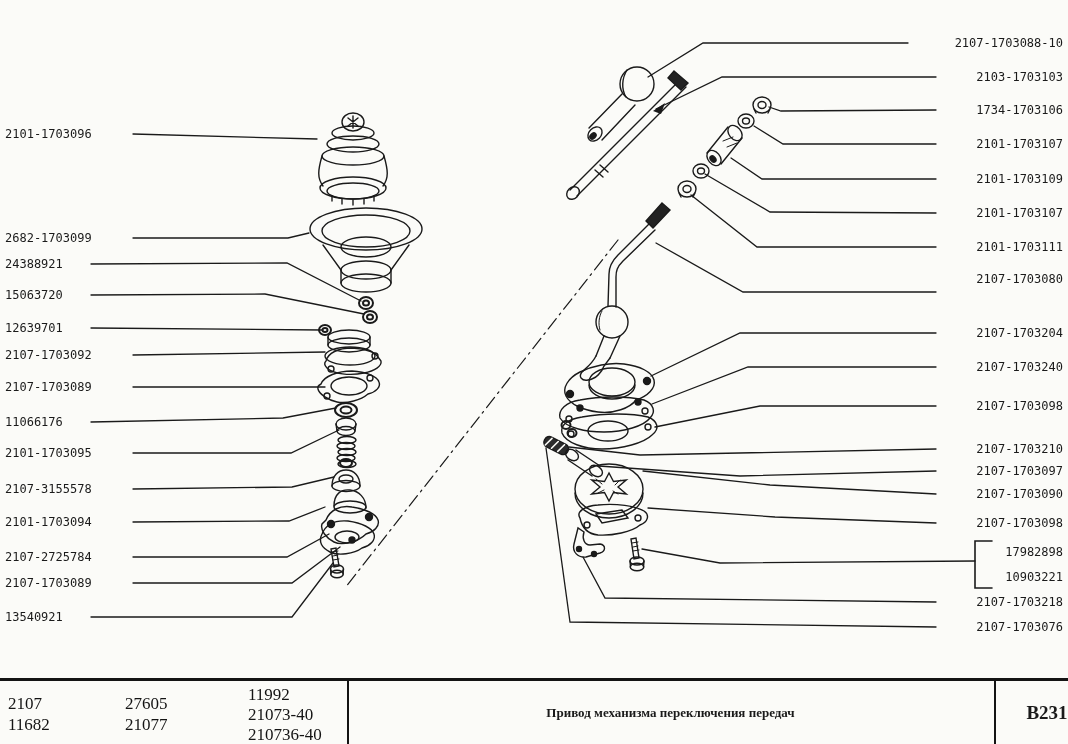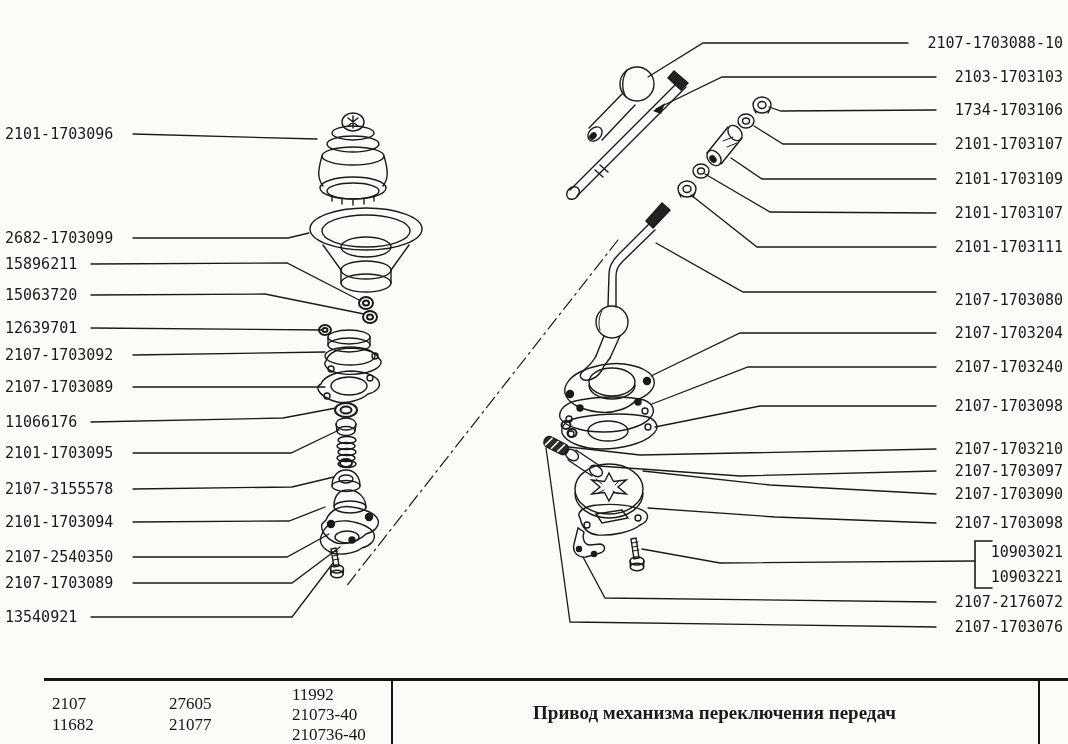--- a/index.html
+++ b/index.html
@@ -1,27 +1,27 @@
 <!DOCTYPE html>
 <html><head>
 <meta charset="utf-8">
 <style>
   html,body{margin:0;padding:0;background:#e8e8e4;}
   #page{position:relative;width:1068px;height:744px;background:#fbfbf8;overflow:hidden;
         font-family:"DejaVu Sans Mono", monospace;color:#1a1a1a;}
   svg{position:absolute;left:0;top:0;}
-  .lbl{position:absolute;font-size:15px;line-height:22px;height:22px;letter-spacing:0px;
+  .lbl{position:absolute;font-size:12px;line-height:22px;height:22px;letter-spacing:0px;
        white-space:nowrap;color:#1a1a1a;}
   .lbl.right{text-align:right;}
   #footer{position:absolute;left:0;right:0;bottom:0;top:678px;border-top:3px solid #141414;
-          font-family:"Liberation Serif", serif;margin-left:44px;}
+          font-family:"Liberation Serif", serif;}
   .vdiv{position:absolute;top:0;bottom:0;width:2px;background:#141414;}
   .fcell{position:absolute;font-size:17px;line-height:21px;color:#141414;}
   #ftitle{position:absolute;left:347px;width:647px;top:0;bottom:0;display:flex;
-          align-items:center;justify-content:center;font-weight:bold;font-size:19px;}
+          align-items:center;justify-content:center;font-weight:bold;font-size:13px;}
   #fcode{position:absolute;left:994px;width:74px;top:0;bottom:0;display:flex;
          align-items:center;justify-content:center;font-weight:bold;font-size:19px;padding-left:16px;}
 </style>
 </head>
 <body>
 
 <div id="page">
 
 <svg width="1068" height="744" viewBox="0 0 1068 744">
   <g fill="none" stroke="#1a1a1a" stroke-width="1.4" stroke-linecap="round">
@@ -286,51 +286,51 @@
       <ellipse cx="637" cy="561" rx="7" ry="4"></ellipse>
       <path d="M630,561 L630.5,567 M644,561 L643.5,567"></path>
       <ellipse cx="637" cy="567" rx="6.8" ry="3.8"></ellipse>
     </g>
 
   </g>
 </svg>
 
 <div class="lbl" style="left:5px;top:123px">2101-1703096</div>
 <div class="lbl" style="left:5px;top:227px">2682-1703099</div>
-<div class="lbl" style="left:5px;top:253px">15896211</div>
+<div class="lbl" style="left:5px;top:253px">24388921</div>
 <div class="lbl" style="left:5px;top:284px">15063720</div>
 <div class="lbl" style="left:5px;top:317px">12639701</div>
 <div class="lbl" style="left:5px;top:344px">2107-1703092</div>
 <div class="lbl" style="left:5px;top:376px">2107-1703089</div>
 <div class="lbl" style="left:5px;top:411px">11066176</div>
 <div class="lbl" style="left:5px;top:442px">2101-1703095</div>
 <div class="lbl" style="left:5px;top:478px">2107-3155578</div>
 <div class="lbl" style="left:5px;top:511px">2101-1703094</div>
-<div class="lbl" style="left:5px;top:546px">2107-2540350</div>
+<div class="lbl" style="left:5px;top:546px">2107-2725784</div>
 <div class="lbl" style="left:5px;top:572px">2107-1703089</div>
 <div class="lbl" style="left:5px;top:606px">13540921</div>
 
 <div class="lbl right" style="right:5px;top:32px">2107-1703088-10</div>
 <div class="lbl right" style="right:5px;top:66px">2103-1703103</div>
 <div class="lbl right" style="right:5px;top:99px">1734-1703106</div>
 <div class="lbl right" style="right:5px;top:133px">2101-1703107</div>
 <div class="lbl right" style="right:5px;top:168px">2101-1703109</div>
 <div class="lbl right" style="right:5px;top:202px">2101-1703107</div>
 <div class="lbl right" style="right:5px;top:236px">2101-1703111</div>
-<div class="lbl right" style="right:5px;top:289px">2107-1703080</div>
+<div class="lbl right" style="right:5px;top:268px">2107-1703080</div>
 <div class="lbl right" style="right:5px;top:322px">2107-1703204</div>
 <div class="lbl right" style="right:5px;top:356px">2107-1703240</div>
 <div class="lbl right" style="right:5px;top:395px">2107-1703098</div>
 <div class="lbl right" style="right:5px;top:438px">2107-1703210</div>
 <div class="lbl right" style="right:5px;top:460px">2107-1703097</div>
 <div class="lbl right" style="right:5px;top:483px">2107-1703090</div>
 <div class="lbl right" style="right:5px;top:512px">2107-1703098</div>
-<div class="lbl right" style="right:5px;top:541px">10903021</div>
+<div class="lbl right" style="right:5px;top:541px">17982898</div>
 <div class="lbl right" style="right:5px;top:566px">10903221</div>
-<div class="lbl right" style="right:5px;top:591px">2107-2176072</div>
+<div class="lbl right" style="right:5px;top:591px">2107-1703218</div>
 <div class="lbl right" style="right:5px;top:616px">2107-1703076</div>
 
 <div id="footer">
   <div class="vdiv" style="left:347px"></div>
   <div class="vdiv" style="left:994px"></div>
 
   <div class="fcell" style="left:8px;top:12px">2107</div>
   <div class="fcell" style="left:8px;top:33px">11682</div>
 
   <div class="fcell" style="left:125px;top:12px">27605</div>

